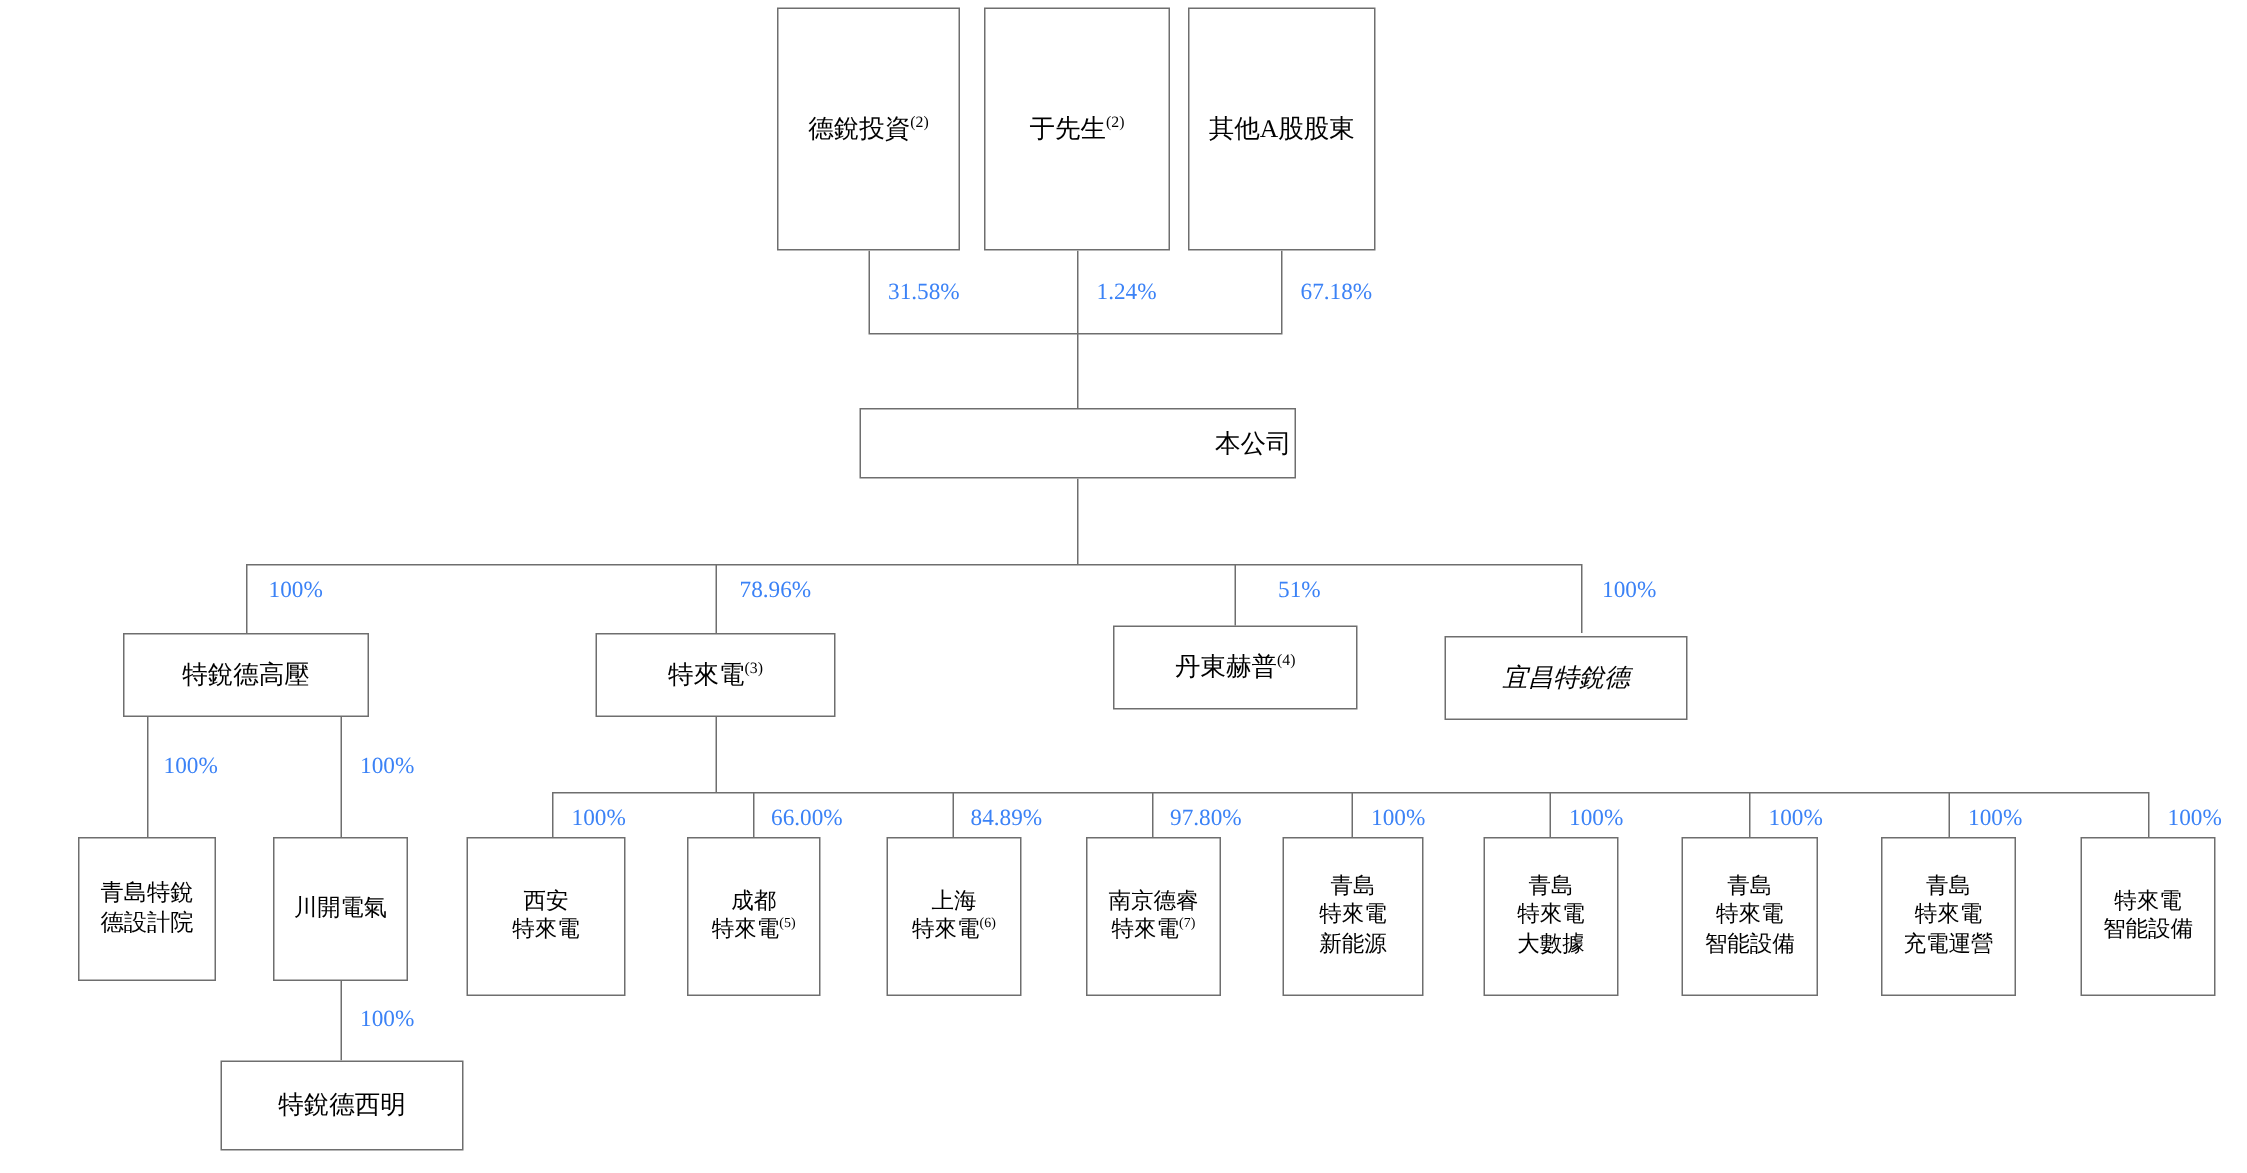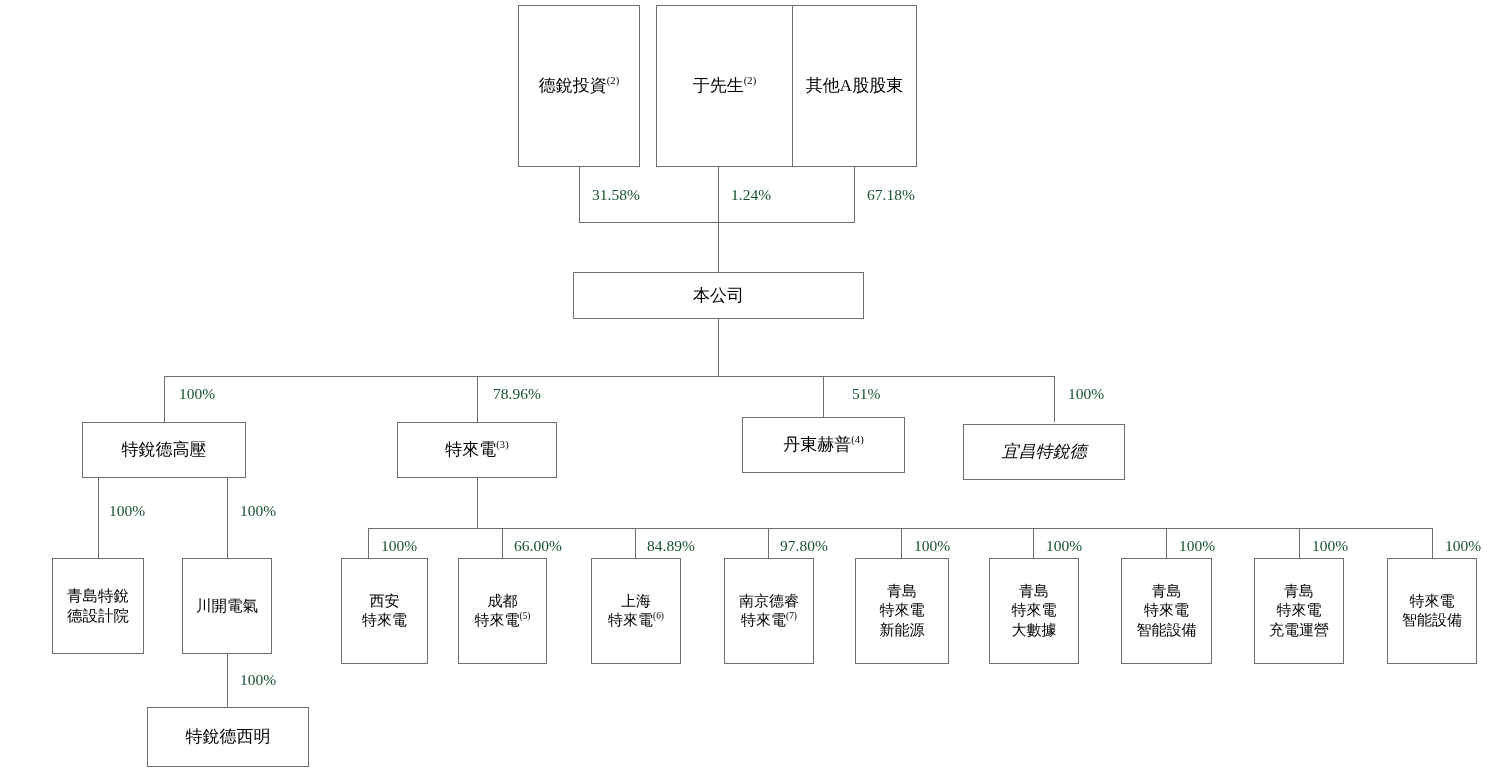--- a/index.html
+++ b/index.html
@@ -54,57 +54,57 @@
   .vline {
     position: absolute;
     width: 0;
     border-left: 1px solid #6e6e6e;
     z-index: 1;
   }
   
   .pct {
     position: absolute;
     font-size: 15.5px;
-    color: #14532d;
+    color: #3b82f6;
     white-space: nowrap;
     z-index: 4;
     line-height: 1;
     font-family: Liberation Serif, serif;
   }
 </style>
 </head>
 <body>
 
 <div id="chart-root">
 
   <div class="node" style="left:494px; top:5px; width:122px; height:162px;">
     <span class="label"><span>德銳投資</span><span class="sup">(2)</span></span>
   </div>
 
-  <div class="node" style="left:632px; top:5px; width:137px; height:162px;">
+  <div class="node" style="left:632px; top:5px; width:124px; height:162px;">
     <span class="label"><span>于先生</span><span class="sup">(2)</span></span>
   </div>
 
   <div class="node" style="left:768px; top:5px; width:125px; height:162px;">
     <span class="label"><span>其他A股股東</span><span class="sup"></span></span>
   </div>
 
   <div class="vline" style="left:555px; top:167px; height:55px;"></div>
   <div class="vline" style="left:694px; top:167px; height:55px;"></div>
   <div class="vline" style="left:830px; top:167px; height:55px;"></div>
 
   <div class="hline" style="left:555px; top:222px; width:276px;"></div>
 
   <div class="pct" style="left:568px; top:187px;">31.58%</div>
   <div class="pct" style="left:707px; top:187px;">1.24%</div>
   <div class="pct" style="left:843px; top:187px;">67.18%</div>
 
   <div class="vline" style="left:694px; top:222px; height:50px;"></div>
 
-  <div class="node" style="left:549px; top:272px; width:291px; height:47px;">
+  <div class="node" style="left:549px; top:272px; width:291px; height:47px;justify-content:flex-end;">
     <span class="label">本公司</span>
   </div>
 
   <div class="vline" style="left:694px; top:319px; height:57px;"></div>
 
   <div class="hline" style="left:140px; top:376px; width:890px;"></div>
 
   <div class="vline" style="left:140px; top:376px; height:46px;"></div>
   <div class="vline" style="left:453px; top:376px; height:46px;"></div>
   <div class="vline" style="left:799px; top:376px; height:46px;"></div>
@@ -169,21 +169,21 @@
   <div class="pct" style="left:357px; top:538px;">100%</div>
   <div class="pct" style="left:490px; top:538px;">66.00%</div>
   <div class="pct" style="left:623px; top:538px;">84.89%</div>
   <div class="pct" style="left:756px; top:538px;">97.80%</div>
   <div class="pct" style="left:890px; top:538px;">100%</div>
   <div class="pct" style="left:1022px; top:538px;">100%</div>
   <div class="pct" style="left:1155px; top:538px;">100%</div>
   <div class="pct" style="left:1288px; top:538px;">100%</div>
   <div class="pct" style="left:1421px; top:538px;">100%</div>
 
-  <div class="node tiny" style="left:317px; top:558px; width:87px; height:106px;text-align:center;">
+  <div class="node tiny" style="left:287px; top:558px; width:106px; height:106px;text-align:center;">
     <span class="label"><span>西安</span><br><span>特來電</span><span class="sup"></span></span>
   </div>
 
   <div class="node tiny" style="left:434px; top:558px; width:89px; height:106px;">
     <span class="label"><span>成都</span><br><span>特來電</span><span class="sup">(5)</span></span>
   </div>
 
   <div class="node tiny" style="left:567px; top:558px; width:90px; height:106px;">
     <span class="label"><span>上海</span><br><span>特來電</span><span class="sup">(6)</span></span>
   </div>

